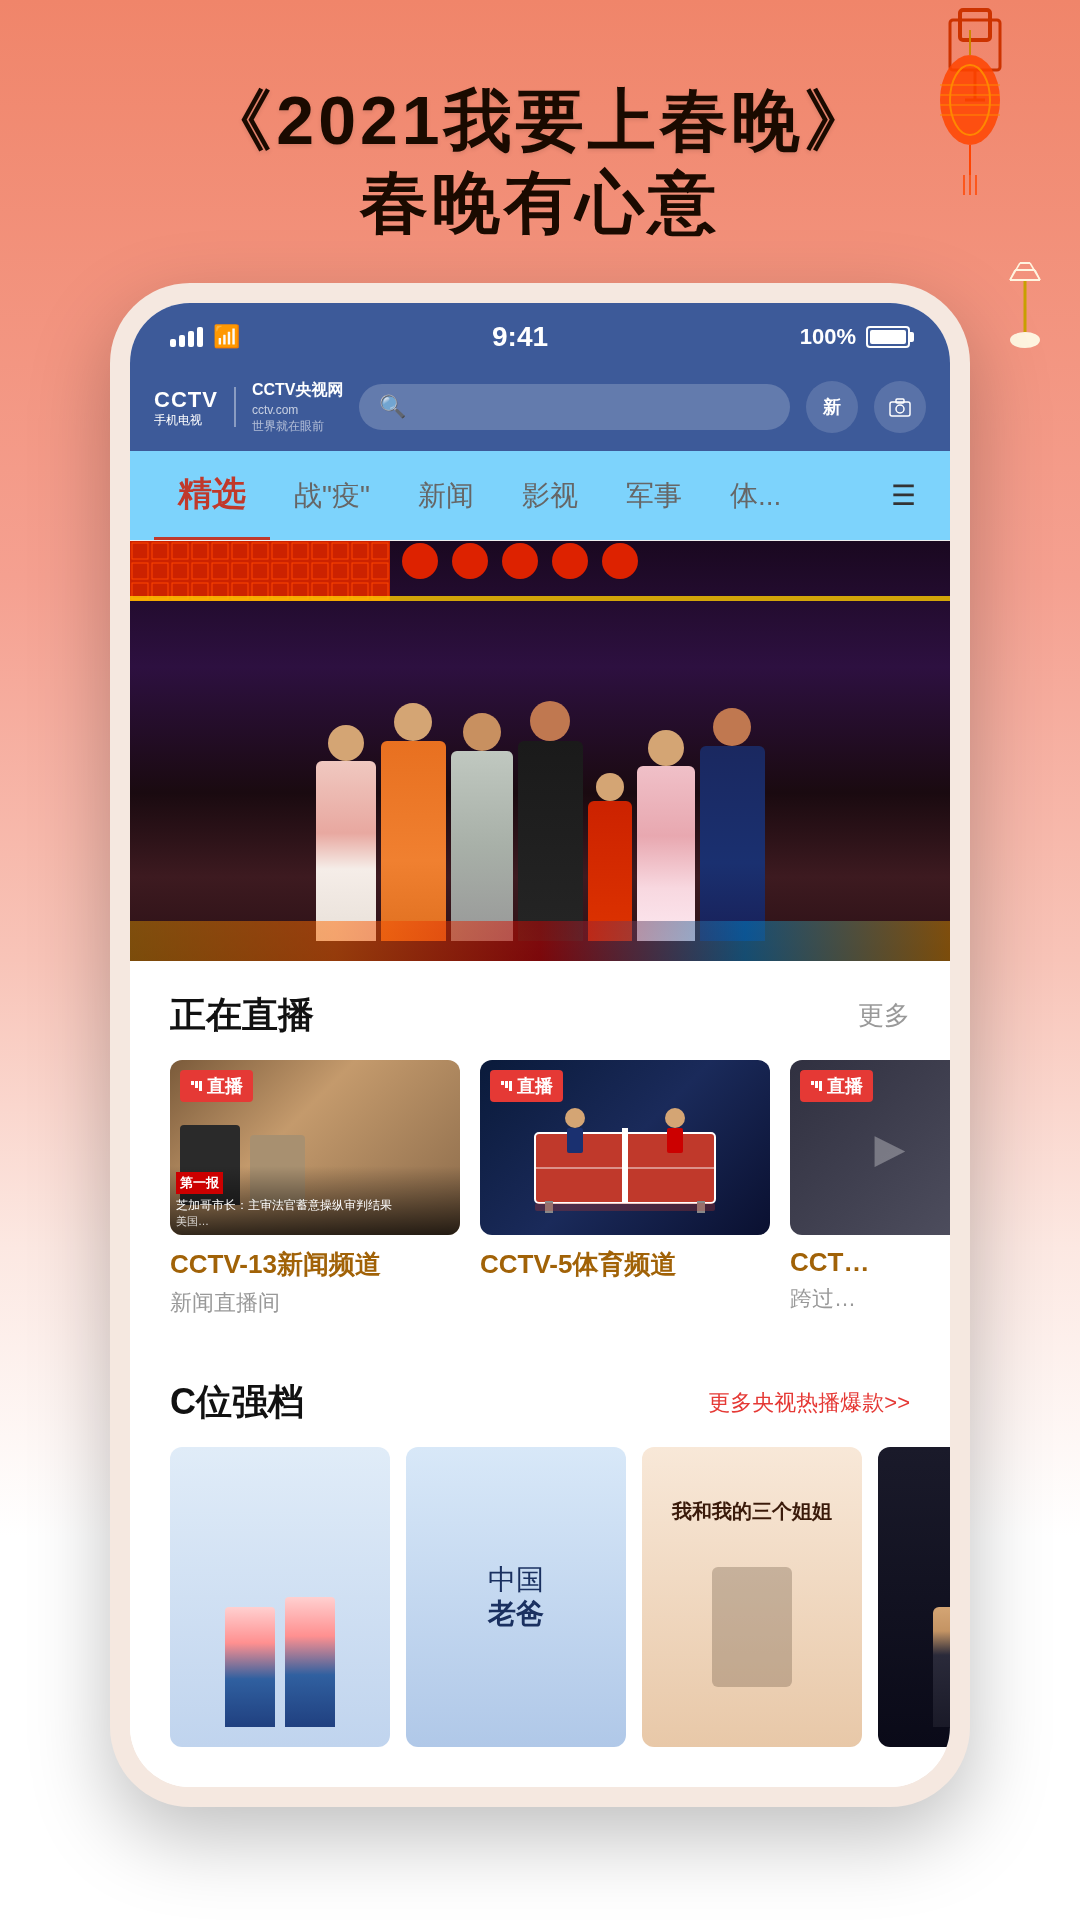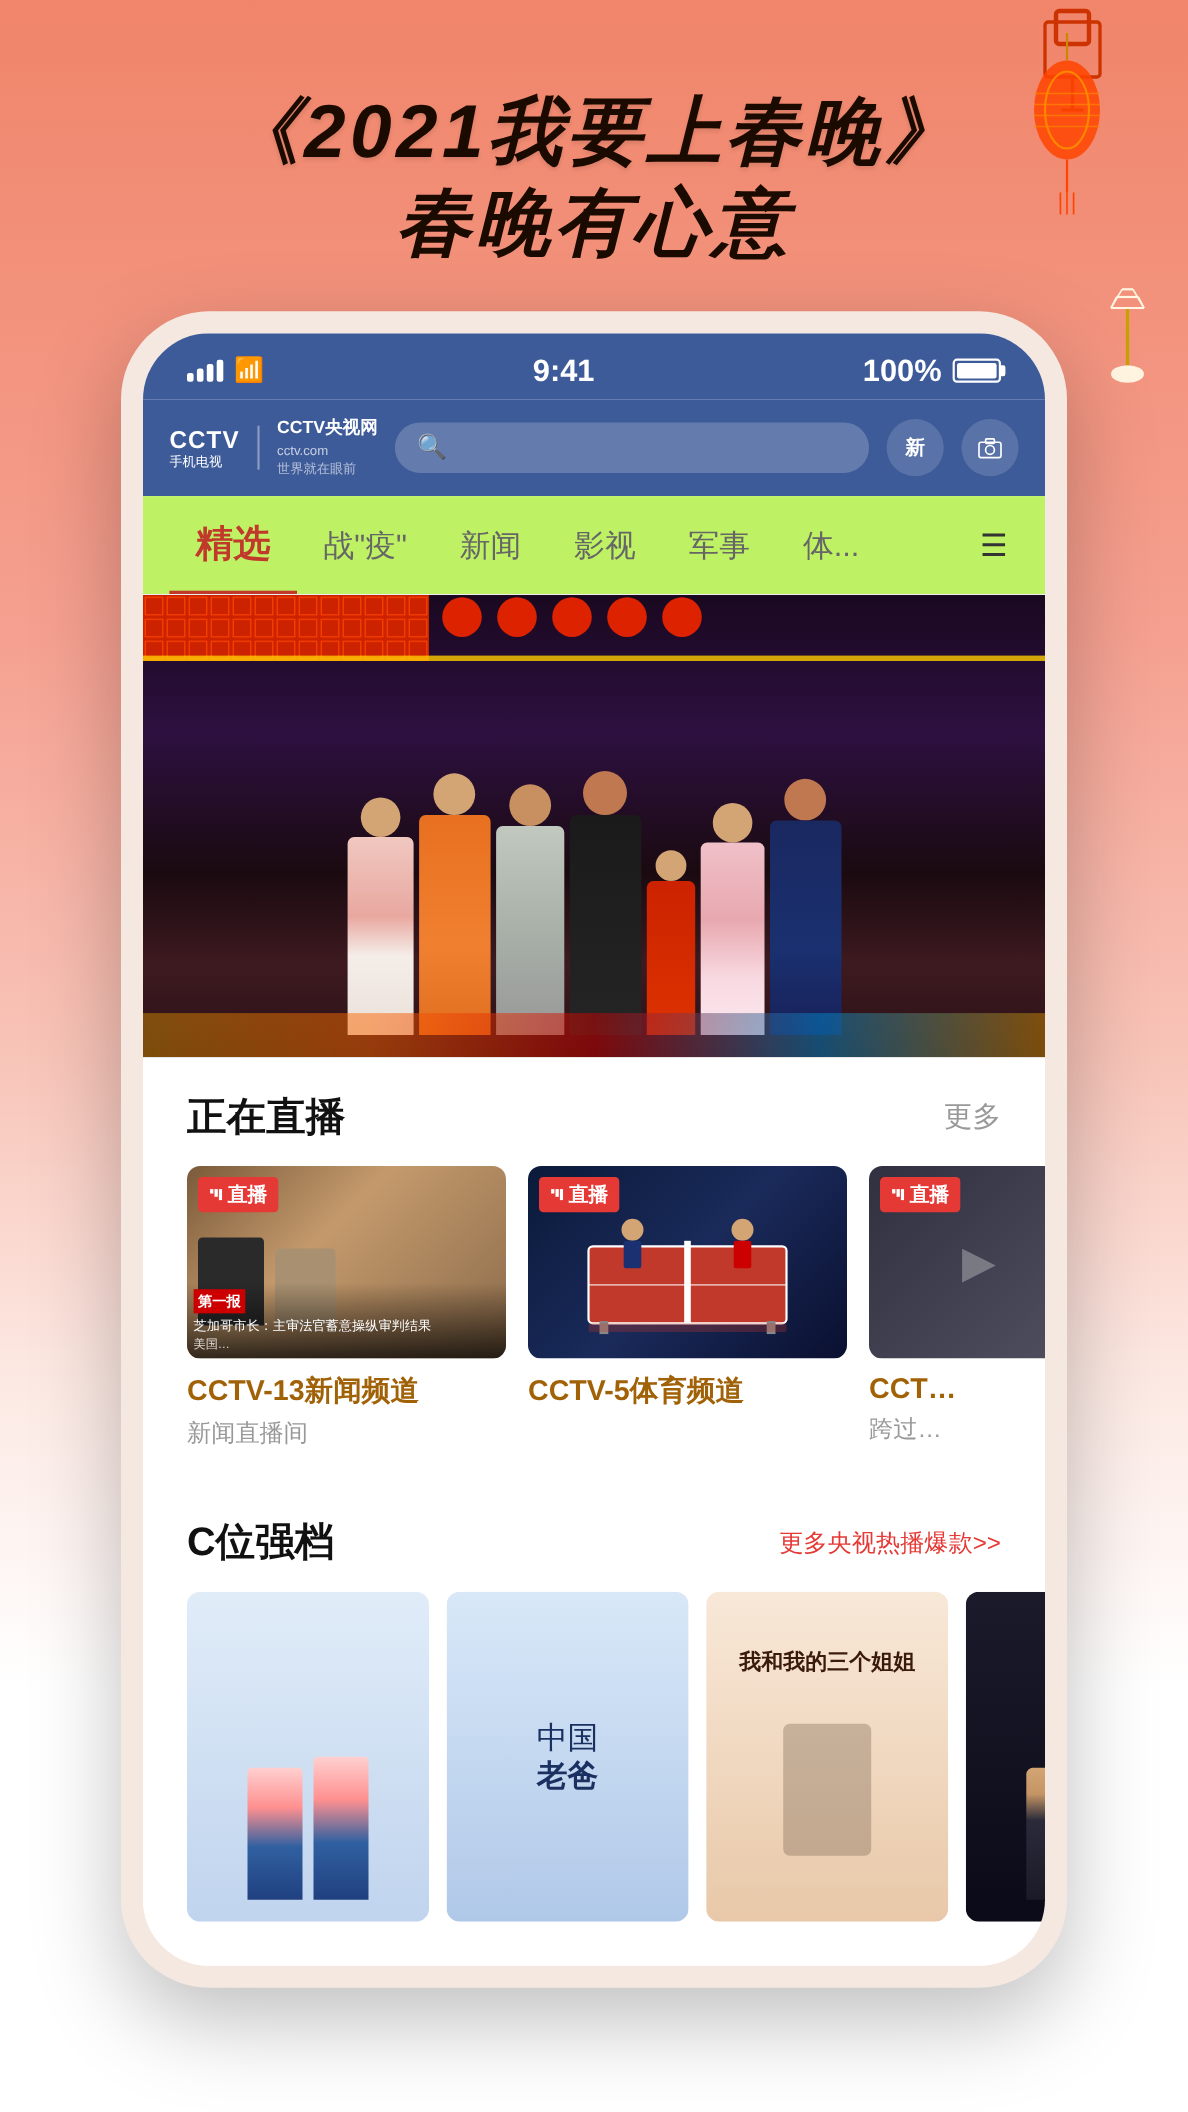--- a/index.html
+++ b/index.html
@@ -21,21 +21,20 @@
       position: relative;
     }
 
     
     .header-section {
       position: relative;
       z-index: 10;
       text-align: center;
       padding-top: 80px;
       padding-bottom: 40px;
-      font-style: italic;
     }
 
     .header-line1 {
       font-size: 68px;
       font-weight: 900;
       color: #1a0a00;
       letter-spacing: 4px;
       line-height: 1.2;
       text-shadow: 0 2px 4px rgba(0,0,0,0.1);
     }
@@ -106,21 +105,21 @@
     }
 
     .status-right {
       display: flex;
       align-items: center;
       gap: 10px;
       font-size: 22px;
     }
 
     .battery-text {
-      font-size: 28px;
+      font-size: 22px;
       text-align: right;
     }
 
     .battery-icon {
       width: 44px;
       height: 22px;
       border: 2px solid white;
       border-radius: 4px;
       position: relative;
       display: flex;
@@ -215,21 +214,21 @@
       display: flex;
       align-items: center;
       justify-content: center;
       color: white;
       font-size: 22px;
       position: relative;
     }
 
     
     .tab-bar {
-      background: #bef264;
+      background: #7dd3fc;
       display: flex;
       align-items: center;
       padding: 0 24px;
       border-bottom: 1px solid #eee;
     }
 
     .tab-item {
       padding: 20px 24px;
       font-size: 28px;
       color: #666;

